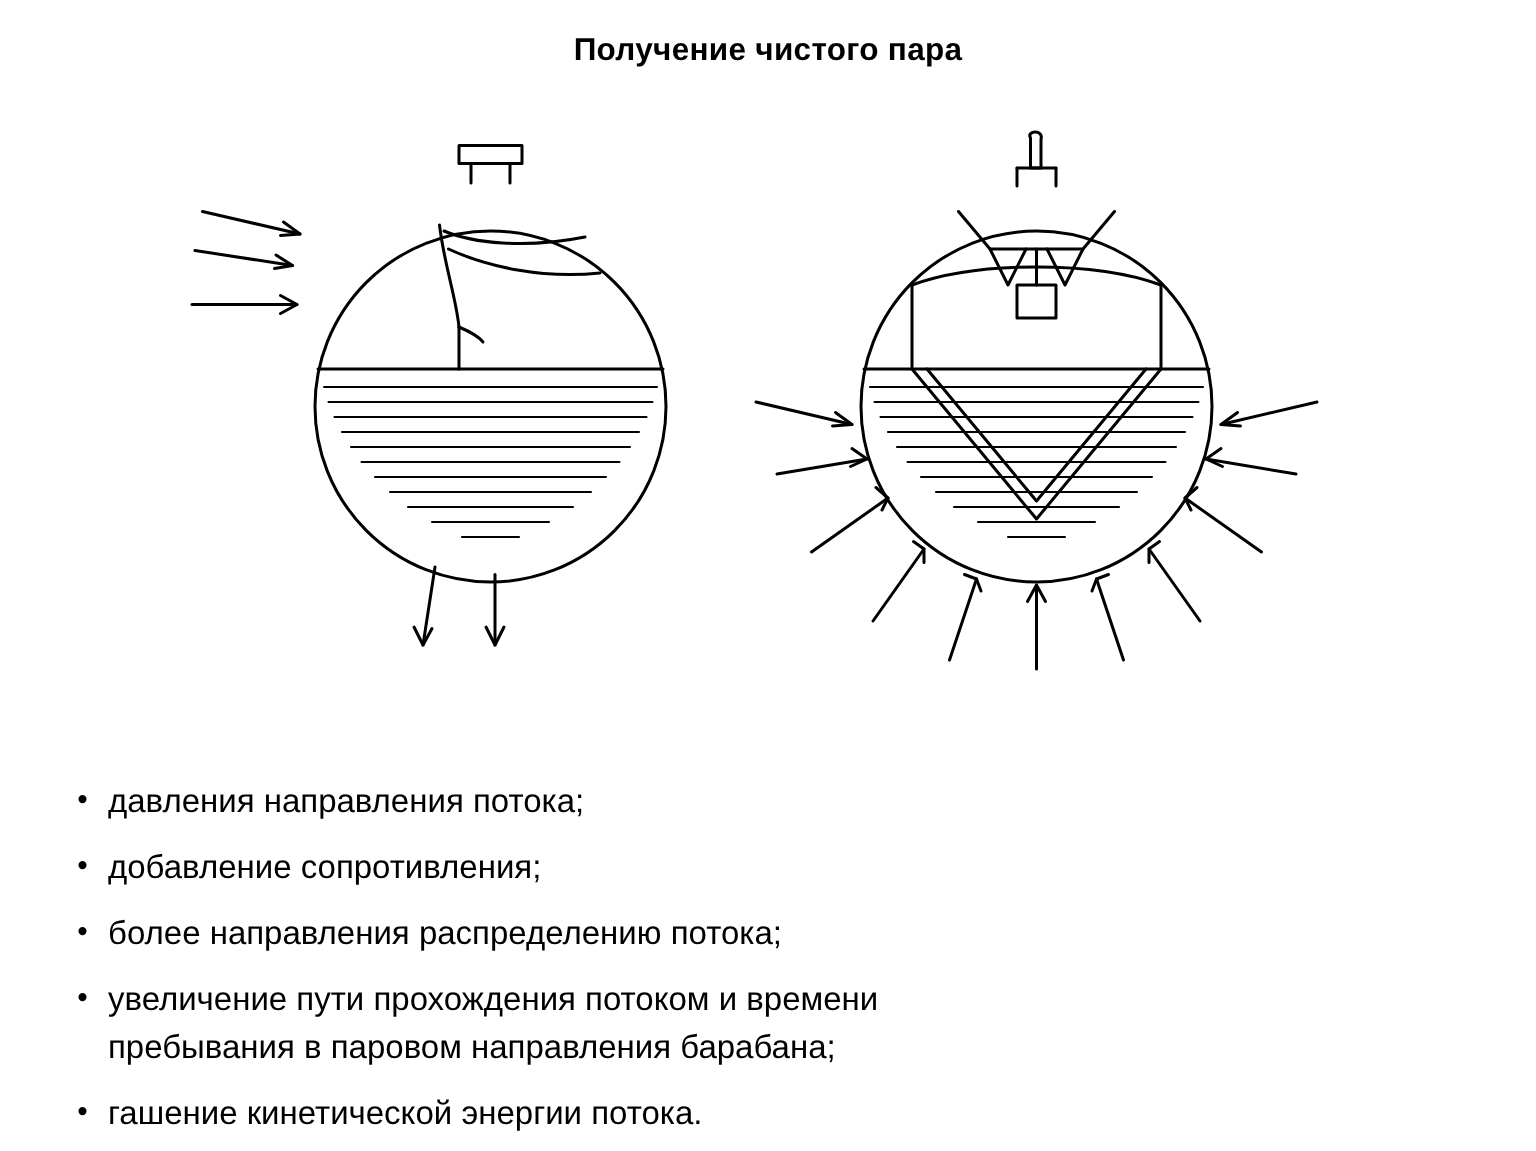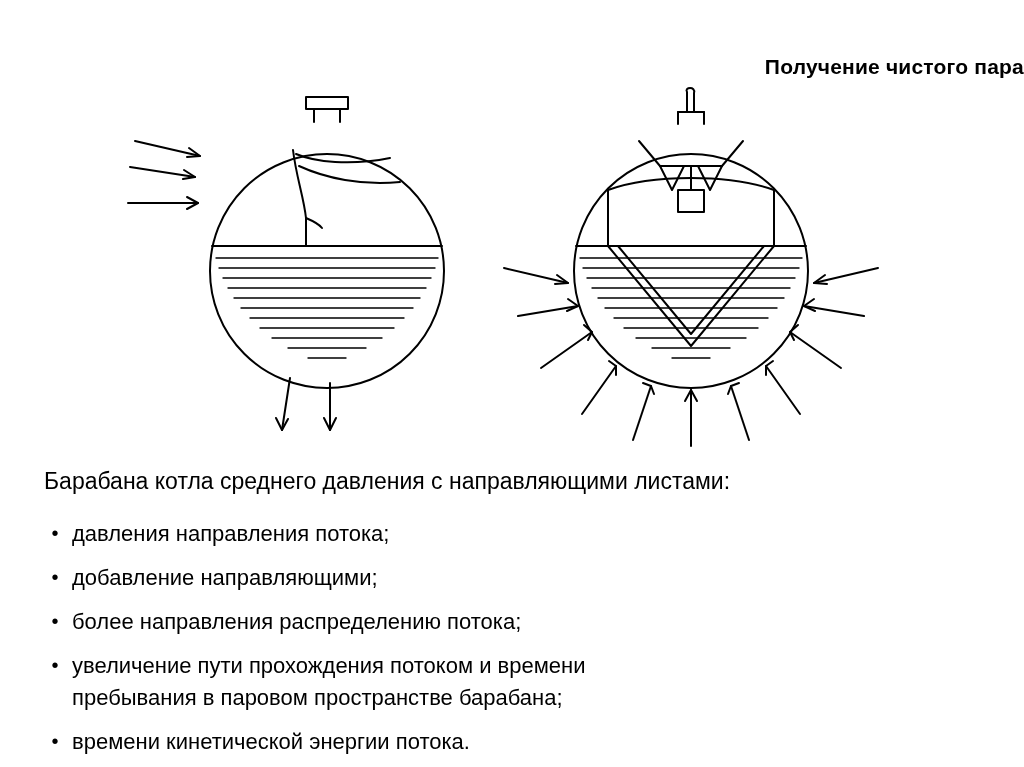--- a/index.html
+++ b/index.html
@@ -17,25 +17,24 @@
   }
   #slide {
     position: absolute;
     inset: 0;
   }
   .title {
     position: absolute;
     top: 22px;
     left: 0;
     width: 1024px;
-    text-align: right;
+    text-align: center;
     font-size: 21px;
     font-weight: bold;
     letter-spacing: 0.2px;
-    margin-top: 33px;
   }
   .figure {
     position: absolute;
     top: 78px;
     left: 100px;
     width: 824px;
     height: 370px;
   }
   .caption {
     position: absolute;
@@ -199,39 +198,38 @@
             <polyline points="715,233 704,228 714,221"></polyline>
             <line x1="778" y1="190" x2="714" y2="205"></line>
             <polyline points="727,206 714,205 725,197"></polyline>
           </g>
         </g>
 
       </g>
     </svg>
   </div>
 
-  <div class="caption">Барабана котла среднего давления с направляющими листами:</div>
 
   <div class="bullets">
     <div class="bullet-row">
       <span class="bullet-dot">•</span>
       <span class="bullet-text">давления направления потока;</span>
     </div>
     <div class="bullet-row">
       <span class="bullet-dot">•</span>
-      <span class="bullet-text">добавление направляющими;</span>
+      <span class="bullet-text">добавление сопротивления;</span>
     </div>
     <div class="bullet-row">
       <span class="bullet-dot">•</span>
       <span class="bullet-text">более направления распределению потока;</span>
     </div>
     <div class="bullet-row">
       <span class="bullet-dot">•</span>
       <span class="bullet-text">увеличение пути прохождения потоком и времени
-пребывания в паровом пространстве барабана;</span>
-    </div>
-    <div class="bullet-row">
-      <span class="bullet-dot">•</span>
-      <span class="bullet-text">времени кинетической энергии потока.</span>
+пребывания в паровом направления барабана;</span>
+    </div>
+    <div class="bullet-row">
+      <span class="bullet-dot">•</span>
+      <span class="bullet-text">гашение кинетической энергии потока.</span>
     </div>
   </div>
 
 </div>
 
 </body></html>

